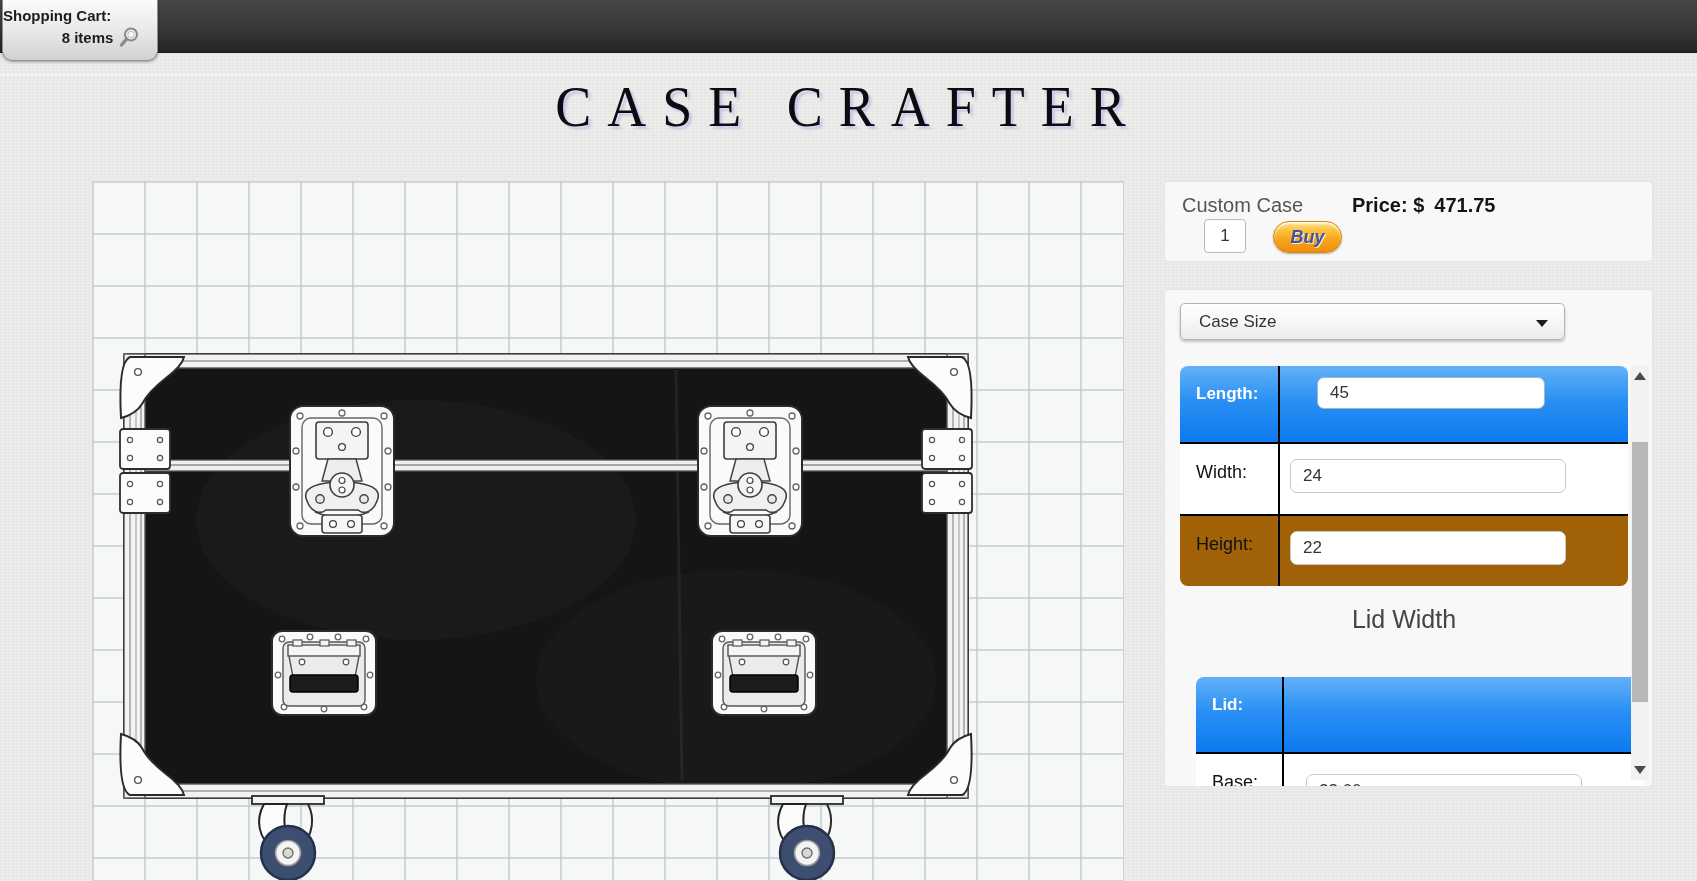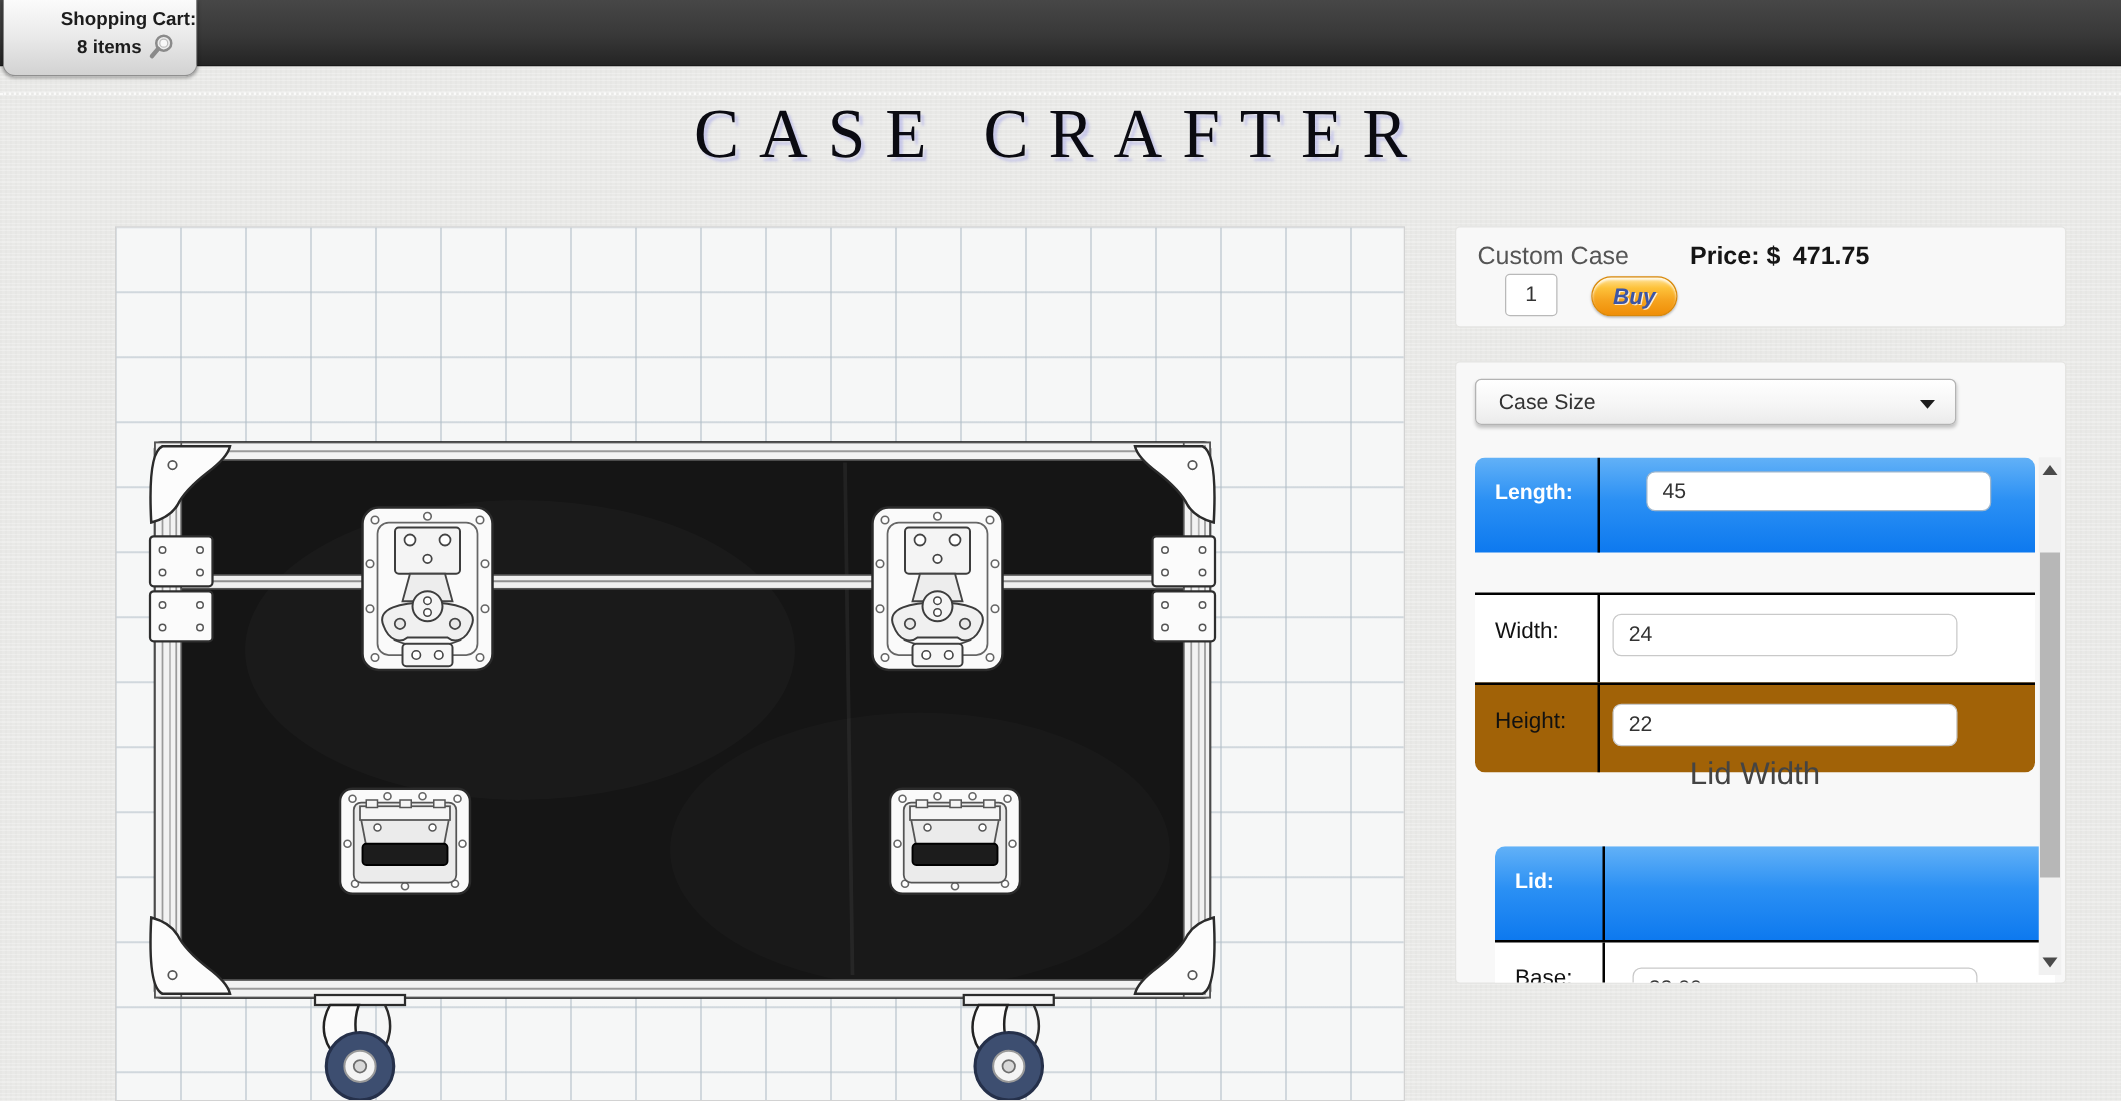--- a/index.html
+++ b/index.html
@@ -15,21 +15,21 @@
   .topbar { position:absolute; left:0; top:0; width:1697px; height:53px;
     background:linear-gradient(180deg,#474747 0%,#383838 55%,#242424 100%);
     border-bottom:1px solid #1a1a1a; }
   .dotline { position:absolute; left:0; top:74px; width:1697px; height:0;
     border-top:2px dotted #ffffff; opacity:.8; }
   
   .cart-tab { position:absolute; left:2px; top:0; width:156px; height:61px;
     background:linear-gradient(180deg,#fbfbfb 0%,#e9e9e9 50%,#d2d2d2 100%);
     border:1px solid #8f8f8f; border-top:none; border-radius:0 0 10px 10px;
     box-shadow:0 1px 3px rgba(0,0,0,.35); padding-top:7px; z-index:5; cursor:pointer; }
-  .cart-line1 { font-size:15px; font-weight:bold; color:#1c1c1c; text-align:right; }
+  .cart-line1 { font-size:15px; font-weight:bold; color:#1c1c1c; text-align:left; }
   .cart-line2 { font-size:15px; font-weight:bold; color:#1c1c1c; text-align:center;
     display:flex; align-items:center; justify-content:center; gap:5px; margin-top:2px;padding-left:42px; }
   .mag { width:22px; height:22px; }
   
   .title { position:absolute; left:0; top:76px; width:1697px; text-align:center;
     font-family:"Liberation Serif", serif; font-size:54px; font-weight:500;
     letter-spacing:16px; color:#0b0b12;
     text-shadow:3px 3px 2px rgba(140,140,235,.35); transform:scaleY(1.04); }
   
   .canvas { position:absolute; left:92px; top:181px; width:1032px; height:700px;
@@ -255,23 +255,23 @@
   <div class="panel" id="panel-main">
 
     <div class="dropdown">
       <div class="dropdown-label">Case Size</div>
       <div class="dropdown-arrow"></div>
     </div>
 
     <div class="size-table">
       <div class="trow blue" style="height:76px;">
         <div class="tlabel">Length:</div>
-        <input class="tinput" style="left: 137px; top: 11px; width: 276px;" type="text" value="45">
-      </div>
-      <div class="trow white" style="height:72px;margin-top:32px;">
+        <input class="tinput" style="left: 137px; top: 11px; width: 228px;" type="text" value="45">
+      </div>
+      <div class="trow white" style="height:72px;">
         <div class="tlabel">Width:</div>
         <input class="tinput" style="left: 110px; top: 15px; width: 276px; height: 34px;" type="text" value="24">
       </div>
       <div class="trow gray" style="height:72px;">
         <div class="tlabel">Height:</div>
         <input class="tinput" style="left: 110px; top: 15px; width: 276px; height: 34px;" type="text" value="22">
       </div>
     </div>
 
     <div class="lid-heading">Lid Width</div>

